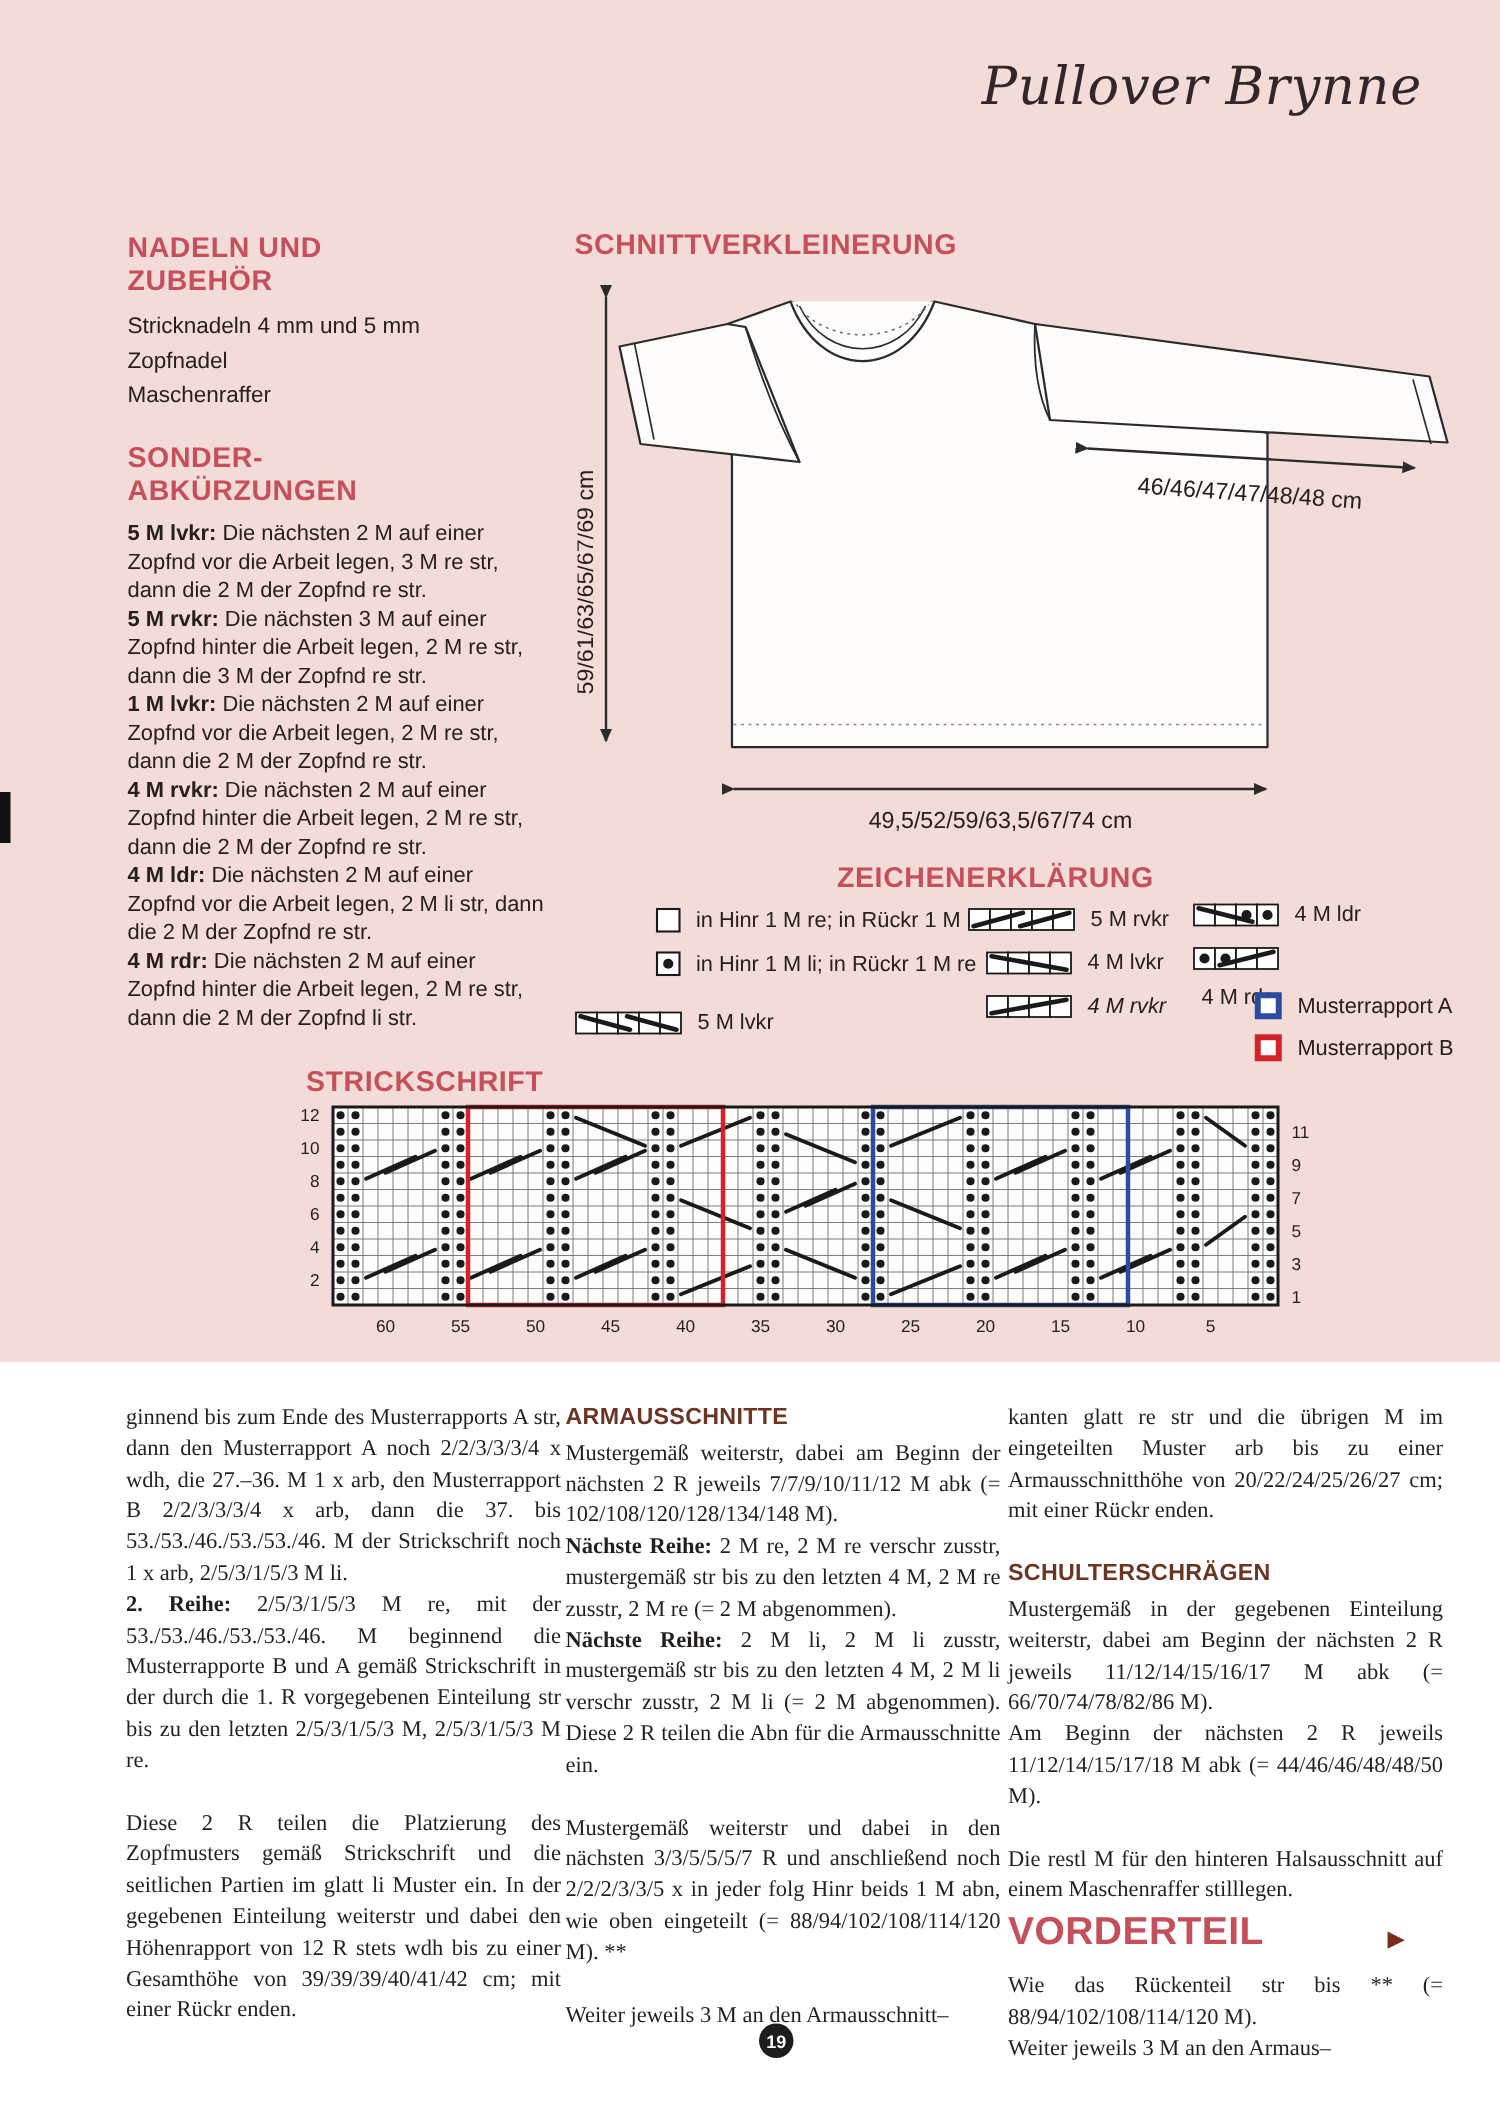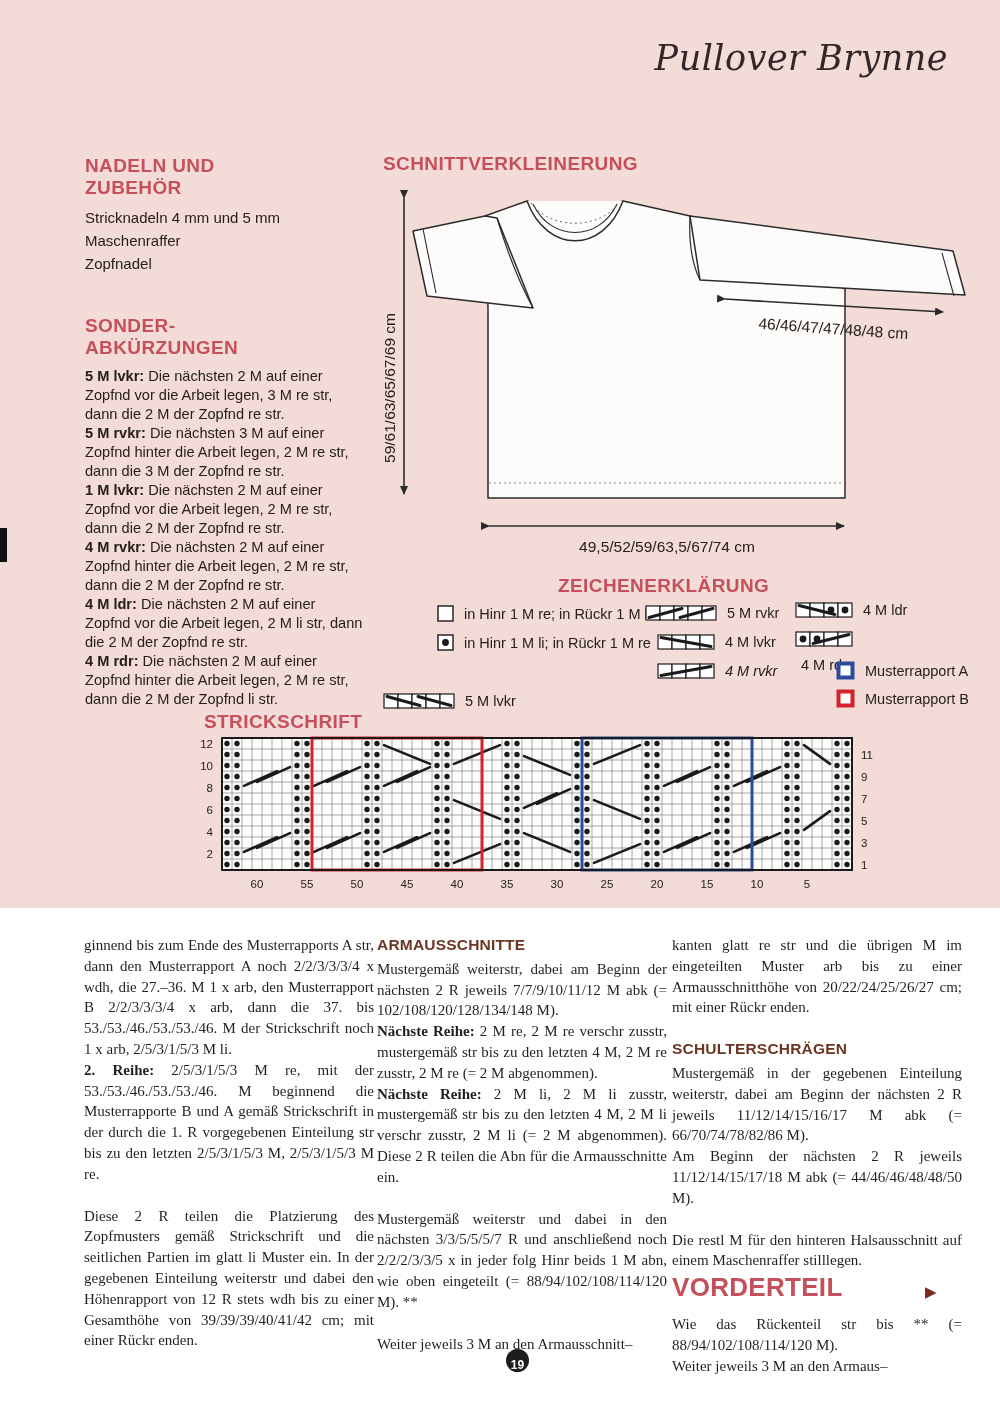--- a/index.html
+++ b/index.html
@@ -7,21 +7,21 @@
         font-family:"Liberation Sans",sans-serif;color:#262019;}
   .top{position:absolute;left:0;top:0;width:1000px;height:908px;background:#f3dcd7;}
   .bleed-tab{position:absolute;left:0;top:528px;width:7px;height:34px;background:#111;}
   .title{position:absolute;right:52px;top:38px;margin:0;font-family:"DejaVu Serif",serif;
          font-style:italic;font-weight:500;font-size:35px;color:#33262a;letter-spacing:.5px;}
   .red-h{font-family:"Liberation Sans",sans-serif;font-weight:bold;color:#c5505c;
          font-size:19px;line-height:22px;letter-spacing:.4px;white-space:pre-line;margin:0;}
   .left-col{position:absolute;left:85px;top:155px;width:278px;}
   .mat-line{font-size:15px;line-height:23px;}
   #materials-lines{margin:7px 0 0 0;}
-  #abbr-heading{margin-top:40px;}
+  #abbr-heading{margin-top:20px;}
   #abbr-list{margin-top:8px;}
   #abbr-list p{margin:0;font-size:14.6px;line-height:19px;}
   #abbr-list b{font-weight:bold;}
   .schem-h{position:absolute;left:383px;top:153px;}
   .schematic-svg{position:absolute;left:385px;top:176px;}
   svg text{font-family:"Liberation Sans",sans-serif;fill:#262019;}
   .legend-h{position:absolute;left:558px;top:575px;}
   .legend-item{position:absolute;display:flex;align-items:center;gap:10px;}
   .legend-item span{font-size:14.5px;white-space:nowrap;}
   .chart-h{position:absolute;left:204px;top:711px;}
@@ -31,38 +31,38 @@
         font-size:15px;line-height:20.8px;color:#241f1d;}
   #col1{left:84px;} #col2{left:377px;} #col3{left:672px;}
   .tcol p{margin:0;text-align:justify;}
   .tcol .gap{height:21px;}
   .col-h{margin:0 0 3px 0;font-family:"Liberation Sans",sans-serif;font-weight:bold;
          font-size:15.5px;color:#6b3522;letter-spacing:.2px;}
   .col-H{margin:6px 0 16px 0;font-family:"Liberation Sans",sans-serif;font-weight:bold;
          font-size:26px;color:#c5505c;letter-spacing:.3px;}
   .cont-arrow{position:absolute;left:925px;top:1283px;color:#7b2b1e;font-size:15px;}
   .page-num{position:absolute;left:506px;top:1349px;width:23px;height:23px;border-radius:50%;
-            background:#1d1d1b;color:#fff;display:flex;align-items:flex-end;justify-content:center;
+            background:#1d1d1b;color:#fff;display:flex;align-items:center;justify-content:center;
             font-size:12px;font-weight:bold;}
 </style>
 </head>
 <body>
 
 <div class="page">
   <div class="top">
     <div class="bleed-tab"></div>
     <h1 class="title">Pullover Brynne</h1>
 
     <aside class="left-col">
       <h2 class="red-h">NADELN UND
 ZUBEHÖR</h2>
       <div id="materials-lines">
           <div class="mat-line">Stricknadeln 4 mm und 5 mm</div>
+          <div class="mat-line">Zopfnadel</div>
           <div class="mat-line">Maschenraffer</div>
-          <div class="mat-line">Zopfnadel</div>
         </div>
       <h2 class="red-h" id="abbr-heading">SONDER-
 ABKÜRZUNGEN</h2>
       <div id="abbr-list">
           <p><b>5 M lvkr:</b> Die nächsten 2 M auf einer Zopfnd vor die Arbeit legen, 3 M re str, dann die 2 M der Zopfnd re str.</p>
           <p><b>5 M rvkr:</b> Die nächsten 3 M auf einer Zopfnd hinter die Arbeit legen, 2 M re str, dann die 3 M der Zopfnd re str.</p>
           <p><b>1 M lvkr:</b> Die nächsten 2 M auf einer Zopfnd vor die Arbeit legen, 2 M re str, dann die 2 M der Zopfnd re str.</p>
           <p><b>4 M rvkr:</b> Die nächsten 2 M auf einer Zopfnd hinter die Arbeit legen, 2 M re str, dann die 2 M der Zopfnd re str.</p>
           <p><b>4 M ldr:</b> Die nächsten 2 M auf einer Zopfnd vor die Arbeit legen, 2 M li str, dann die 2 M der Zopfnd re str.</p>
           <p><b>4 M rdr:</b> Die nächsten 2 M auf einer Zopfnd hinter die Arbeit legen, 2 M re str, dann die 2 M der Zopfnd li str.</p>
@@ -111,21 +111,21 @@
         </svg>
       <span>in Hinr 1 M re; in Rückr 1 M li</span>
     </div>
     <div class="legend-item" style="left:437px;top:634px;">
       <svg width="17" height="17">
           <rect x="1" y="1" width="15" height="15" fill="#fff" stroke="#1a1a1a" stroke-width="1.4"></rect>
           <circle cx="8.5" cy="8.5" r="3.4" fill="#1a1a1a"></circle>
         </svg>
       <span>in Hinr 1 M li; in Rückr 1 M re</span>
     </div>
-    <div class="legend-item" style="left:383px;top:693px;align-items:flex-end;">
+    <div class="legend-item" style="left:383px;top:674px;align-items:flex-end;">
       <svg width="72" height="16">
         <g fill="#fff" stroke="#1a1a1a" stroke-width="1.2">
             <rect x="1" y="1" width="14" height="14"></rect>
             <rect x="15" y="1" width="14" height="14"></rect>
             <rect x="29" y="1" width="14" height="14"></rect>
             <rect x="43" y="1" width="14" height="14"></rect>
             <rect x="57" y="1" width="14" height="14"></rect>
           </g>
         <g stroke="#1a1a1a" stroke-width="3" stroke-linecap="round">
             <line x1="4" y1="3.5" x2="37" y2="12.5"></line>

